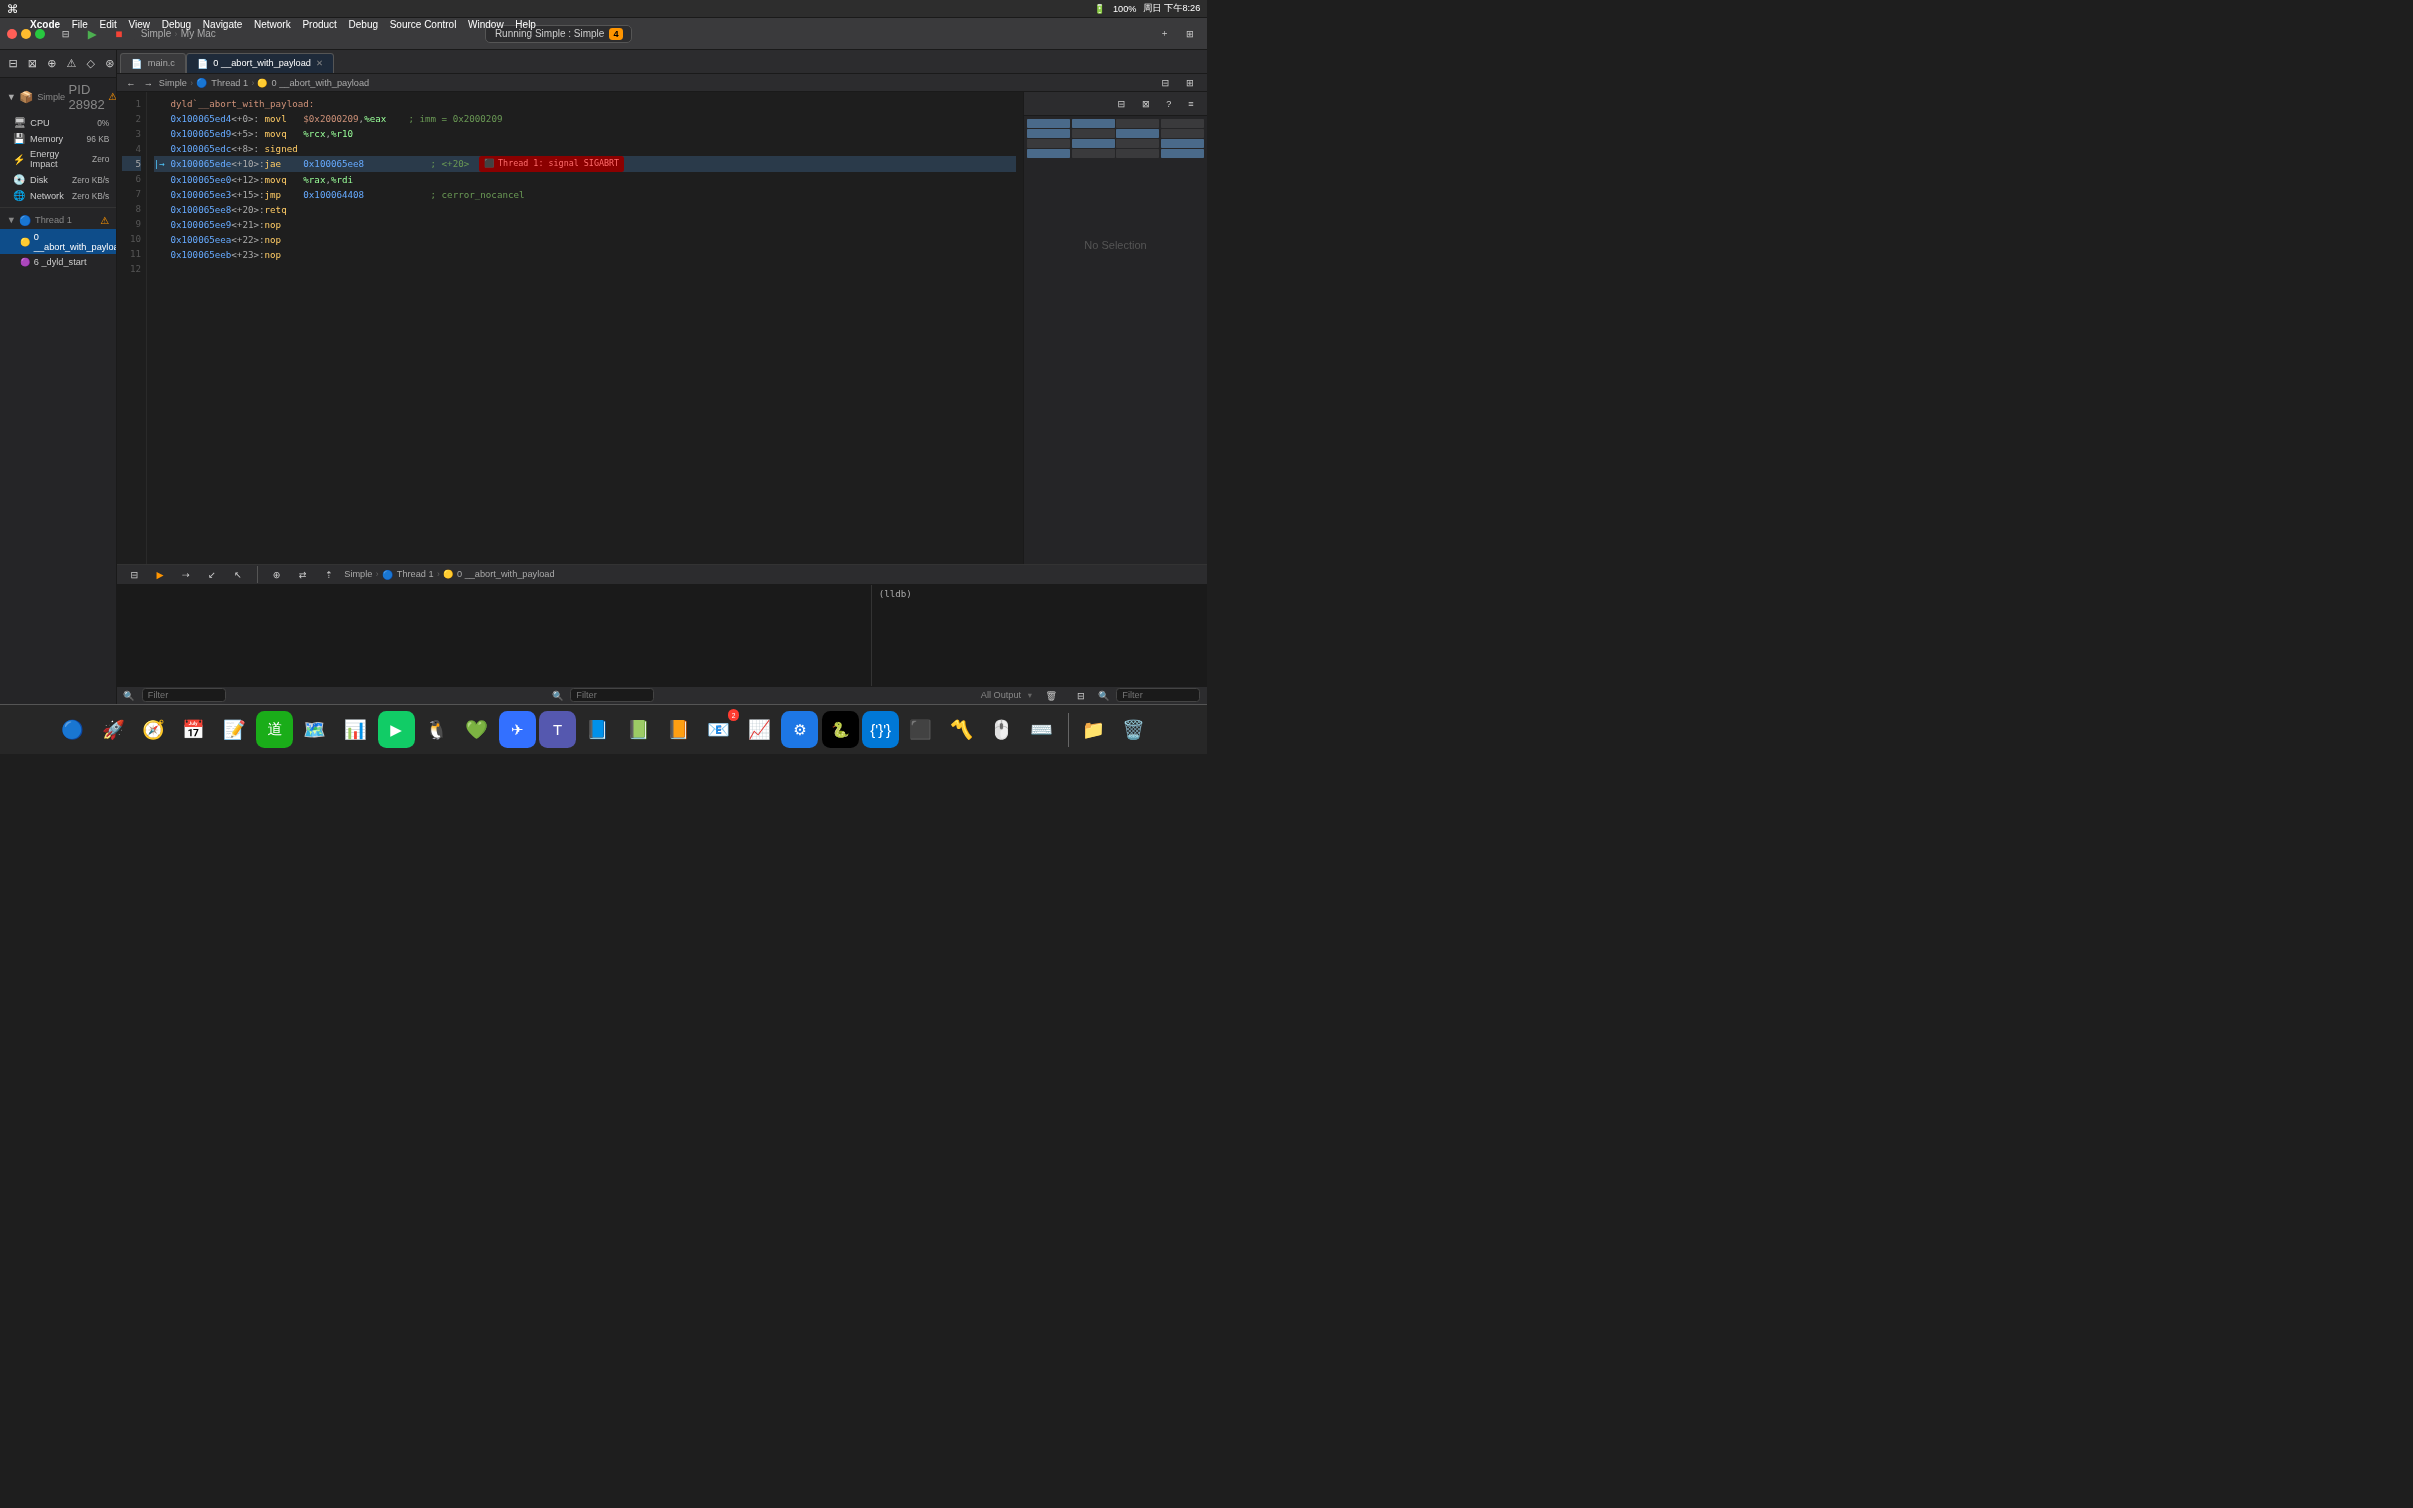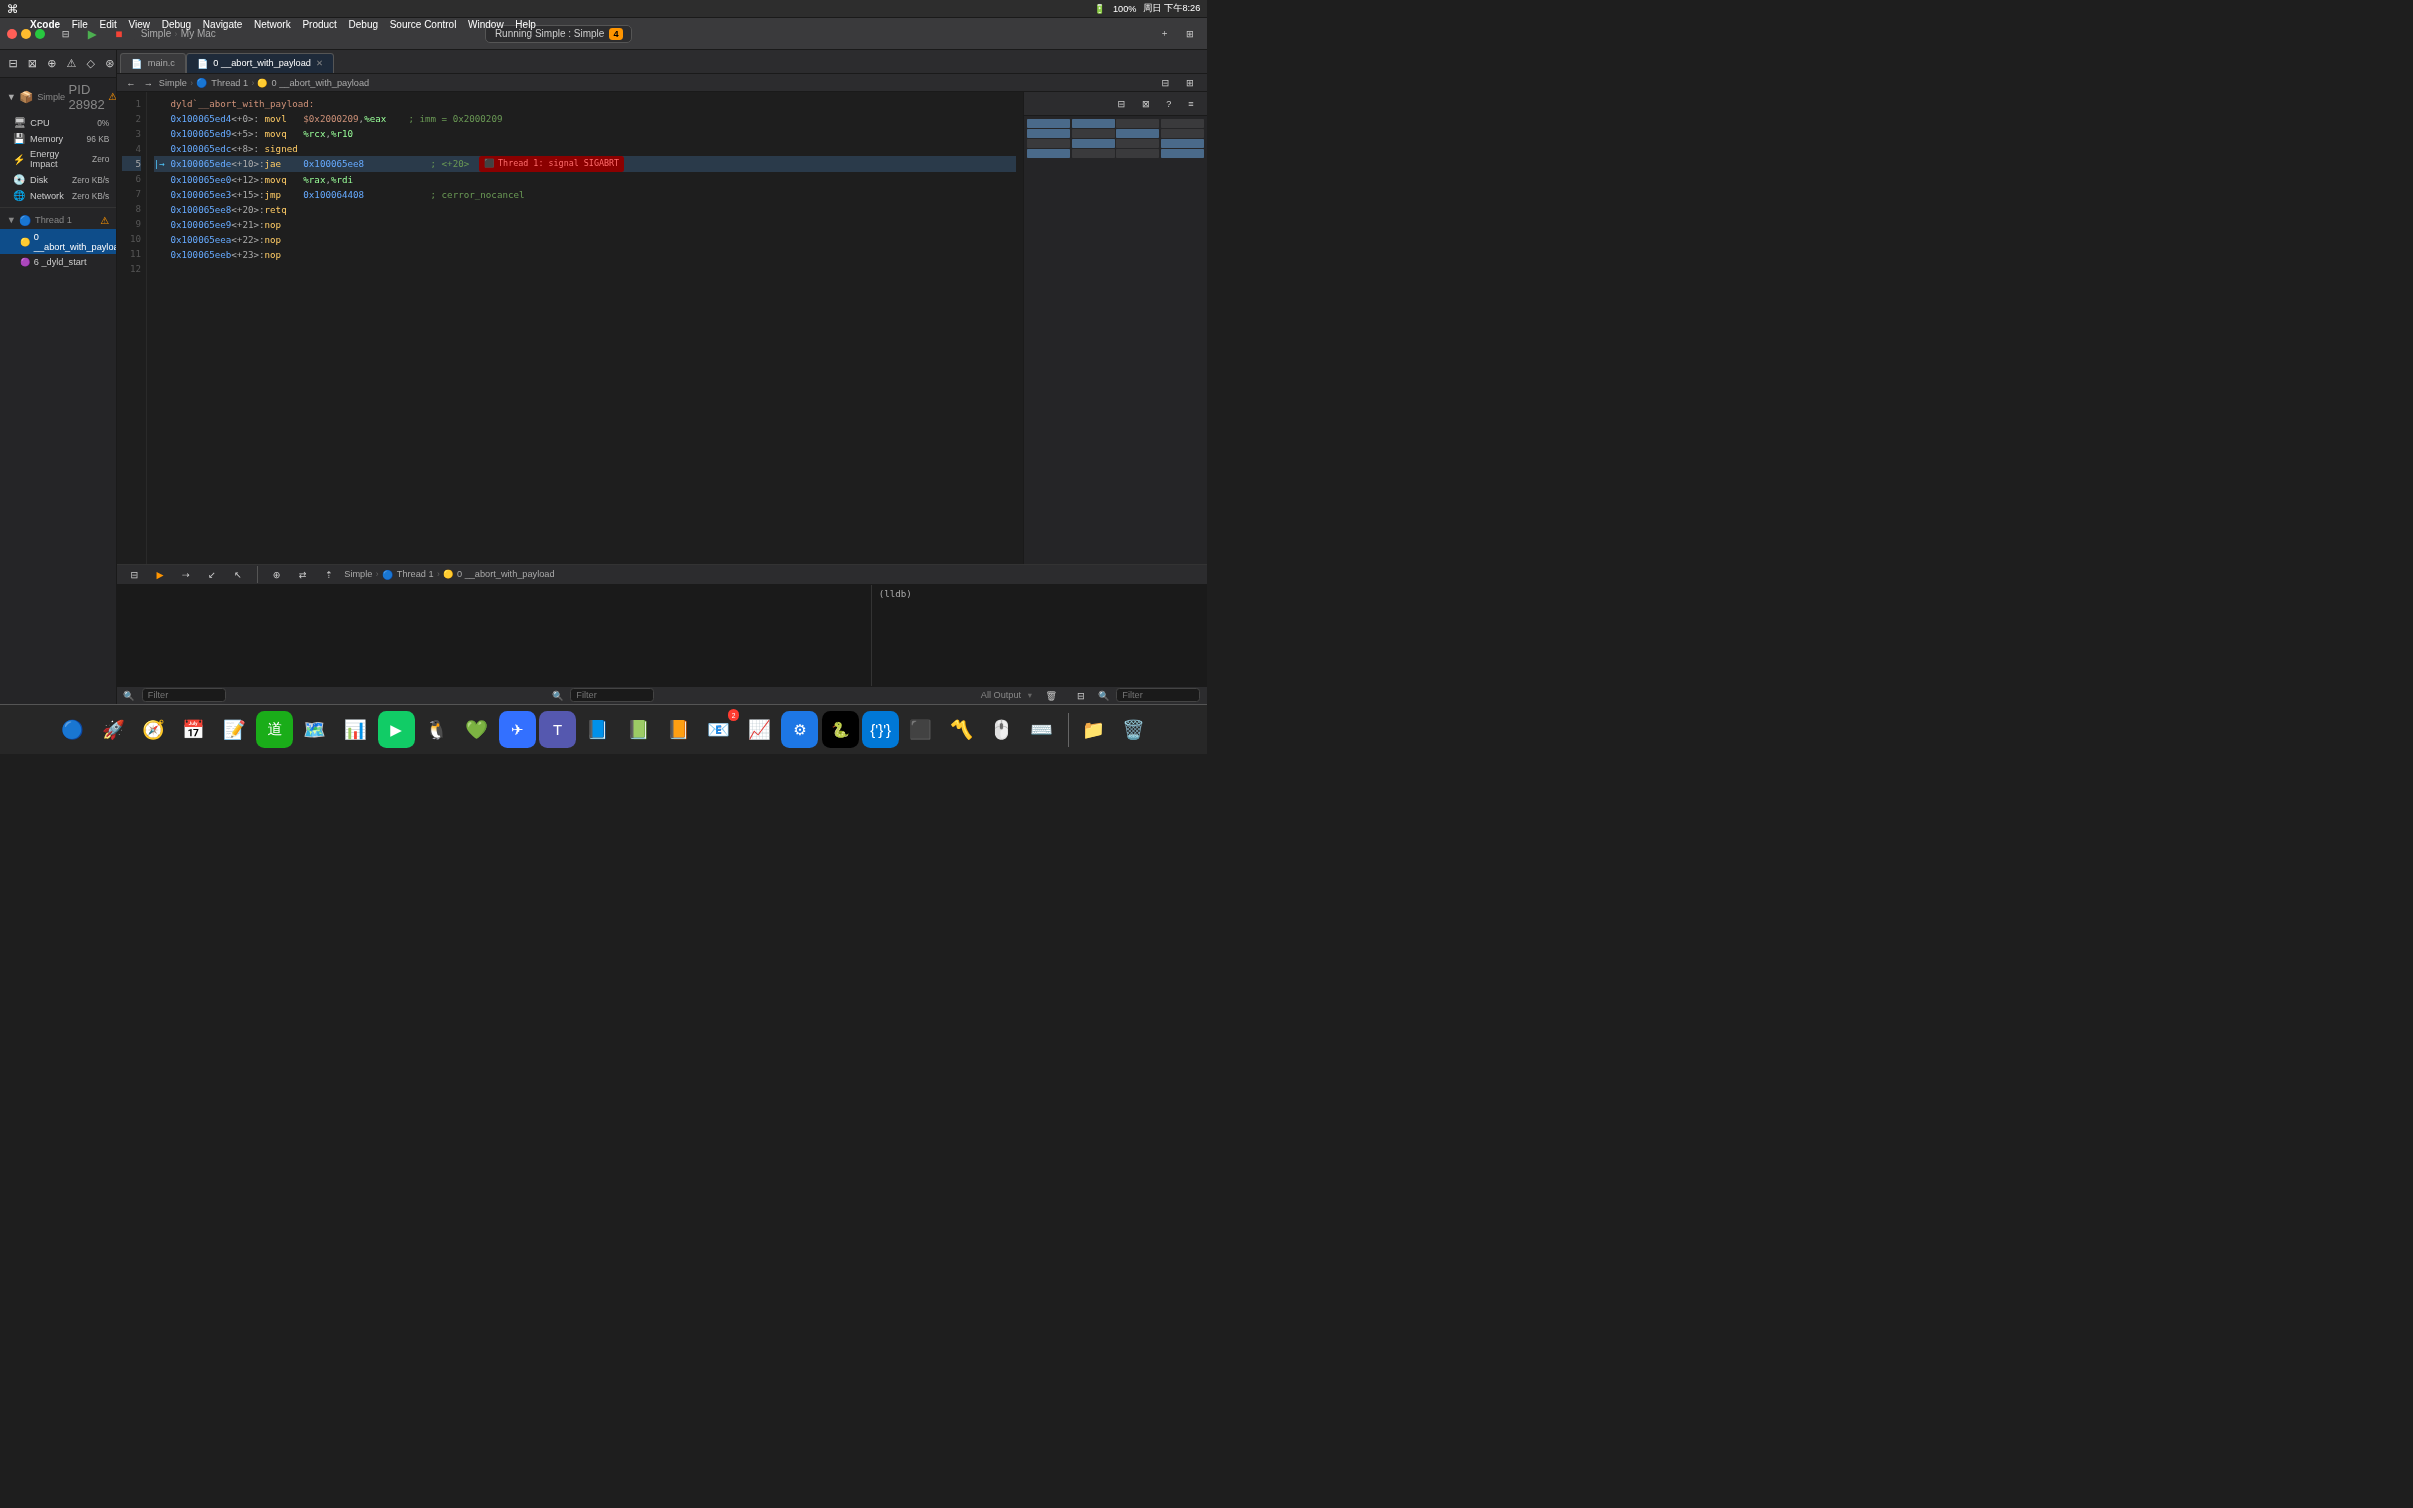--- a/index.html
+++ b/index.html
@@ -676,20 +676,23 @@
               <div class="mini-cell"></div>
             <div class="mini-cell"></div>
               <div class="mini-cell active"></div>
             <div class="mini-cell"></div>
               <div class="mini-cell active"></div>
             <div class="mini-cell active"></div>
               <div class="mini-cell"></div>
             <div class="mini-cell"></div>
               <div class="mini-cell active"></div>
           </div>
+        </div>
+        <div class="inspector-body">
+          <span>No Selection</span>
         </div>
       </div>
     </div>
 
     <div style="display:flex; flex-direction:column; border-top:0.8px solid #333; background:#1a1a1a;">
 
       <div class="bottom-toolbar">
         <button class="toolbar-btn">⊟</button>
         <button class="toolbar-btn" style="color:#ff9500;">▶</button>
         <button class="toolbar-btn">⇢</button>

